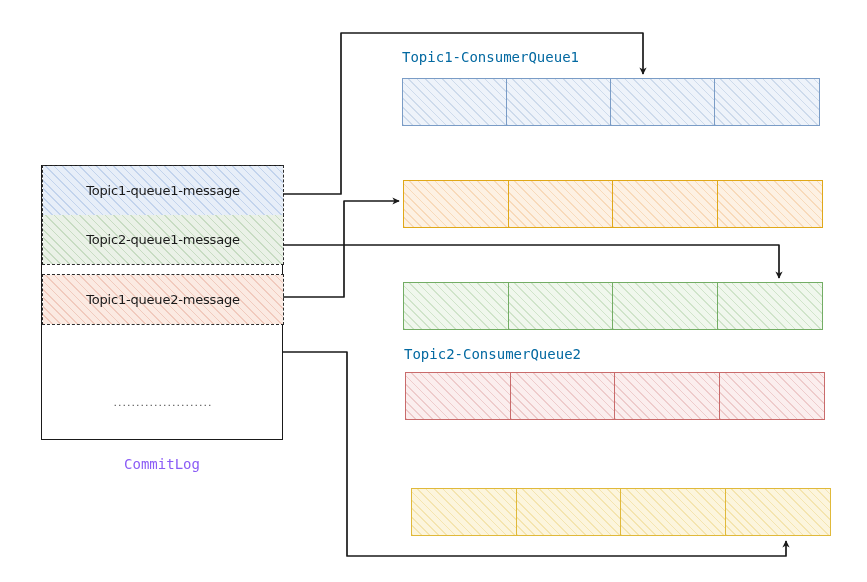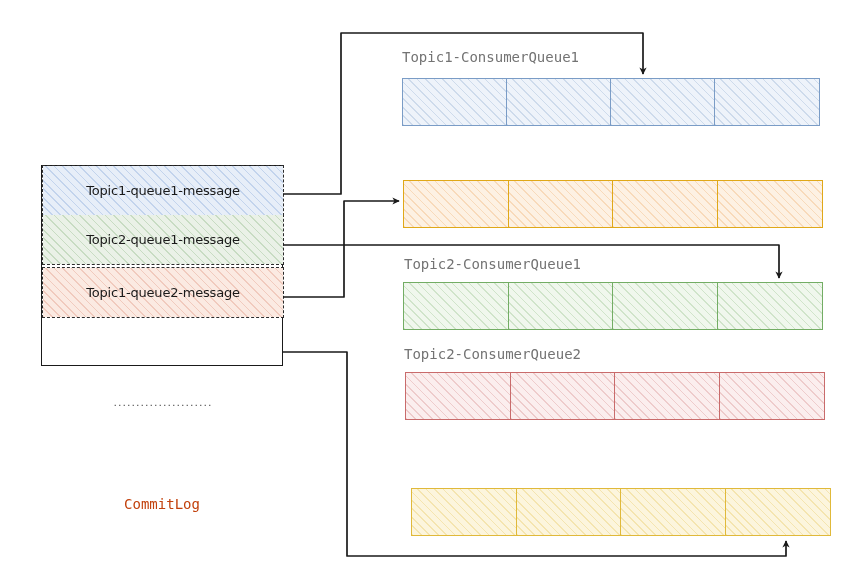--- a/index.html
+++ b/index.html
@@ -13,41 +13,41 @@
   }
   #stage{position:absolute;left:0;top:0;width:867px;height:582px;}
 
   
   #wires{position:absolute;left:0;top:0;width:867px;height:582px;pointer-events:none;}
 
   
   .commitlog{
     position:absolute;
     left:41px;top:165px;
-    width:242px;height:201px;
+    width:242px;height:275px;
     box-sizing:border-box;
     border:1.6px solid #1a1a1a;
     background:#ffffff;
   }
   .cl-row{
     position:absolute;left:0;width:242px;height:51px;
     box-sizing:border-box;
     border:1.4px dashed #2b2b2b;
     display:flex;align-items:center;justify-content:center;
     font-size:13px;color:#1a1a1a;
     letter-spacing:-0.2px;
     font-family:"DejaVu Sans","Liberation Sans",sans-serif;
   }
   .cl-row span{position:relative;z-index:2;}
   .cl-row::before{
     content:"";position:absolute;left:0;top:0;right:0;bottom:0;z-index:1;
   }
   .cl-r1{top:-1px;}
   .cl-r2{top:36px;margin-top:12px;}
-  .cl-r3{top:101px;}
+  .cl-r3{top:108px;}
   .cl-r4{top:152px;}
 
   .cl-r1::before{
     background:
       repeating-linear-gradient(45deg,
         rgba(110,150,210,.30) 0px, rgba(110,150,210,.30) 1.1px,
         rgba(0,0,0,0) 1.1px, rgba(0,0,0,0) 6px),
       #e7eef8;
   }
   .cl-r2::before{
@@ -74,29 +74,28 @@
 
   .cl-ellipsis{
     position:absolute;left:0;top:230px;width:242px;
     text-align:center;
     font-size:11px;color:#555;letter-spacing:1px;
     font-family:"DejaVu Sans","Liberation Sans",sans-serif;
   }
   .cl-caption{
     position:absolute;left:41px;top:456px;width:242px;
     text-align:center;
-    font-size:14px;color:#c2410c;
+    font-size:14px;color:#8b5cf6;
     font-family:"DejaVu Sans Mono","Liberation Mono",monospace;
-    margin-top:40px;
   }
 
   
   .q-label{
     position:absolute;
-    font-size:14px;color:#737373;
+    font-size:14px;color:#0369a1;
     font-family:"DejaVu Sans Mono","Liberation Mono",monospace;
     white-space:nowrap;
   }
   .q-box{
     position:absolute;
     box-sizing:border-box;
     display:flex;
     height:48px;
   }
   .q-cell{
@@ -167,21 +166,20 @@
     <div class="q-cell"></div>
   </div>
 
   <div class="q-box th-amber" style="left:403px;top:180px;width:420px;">
     <div class="q-cell"></div>
     <div class="q-cell"></div>
     <div class="q-cell"></div>
     <div class="q-cell"></div>
   </div>
 
-  <div class="q-label" style="left:404px;top:256px;">Topic2-ConsumerQueue1</div>
   <div class="q-box th-green" style="left:403px;top:282px;width:420px;">
     <div class="q-cell"></div>
     <div class="q-cell"></div>
     <div class="q-cell"></div>
     <div class="q-cell"></div>
   </div>
 
   <div class="q-label" style="left:404px;top:346px;">Topic2-ConsumerQueue2</div>
   <div class="q-box th-red" style="left:405px;top:372px;width:420px;">
     <div class="q-cell"></div>

